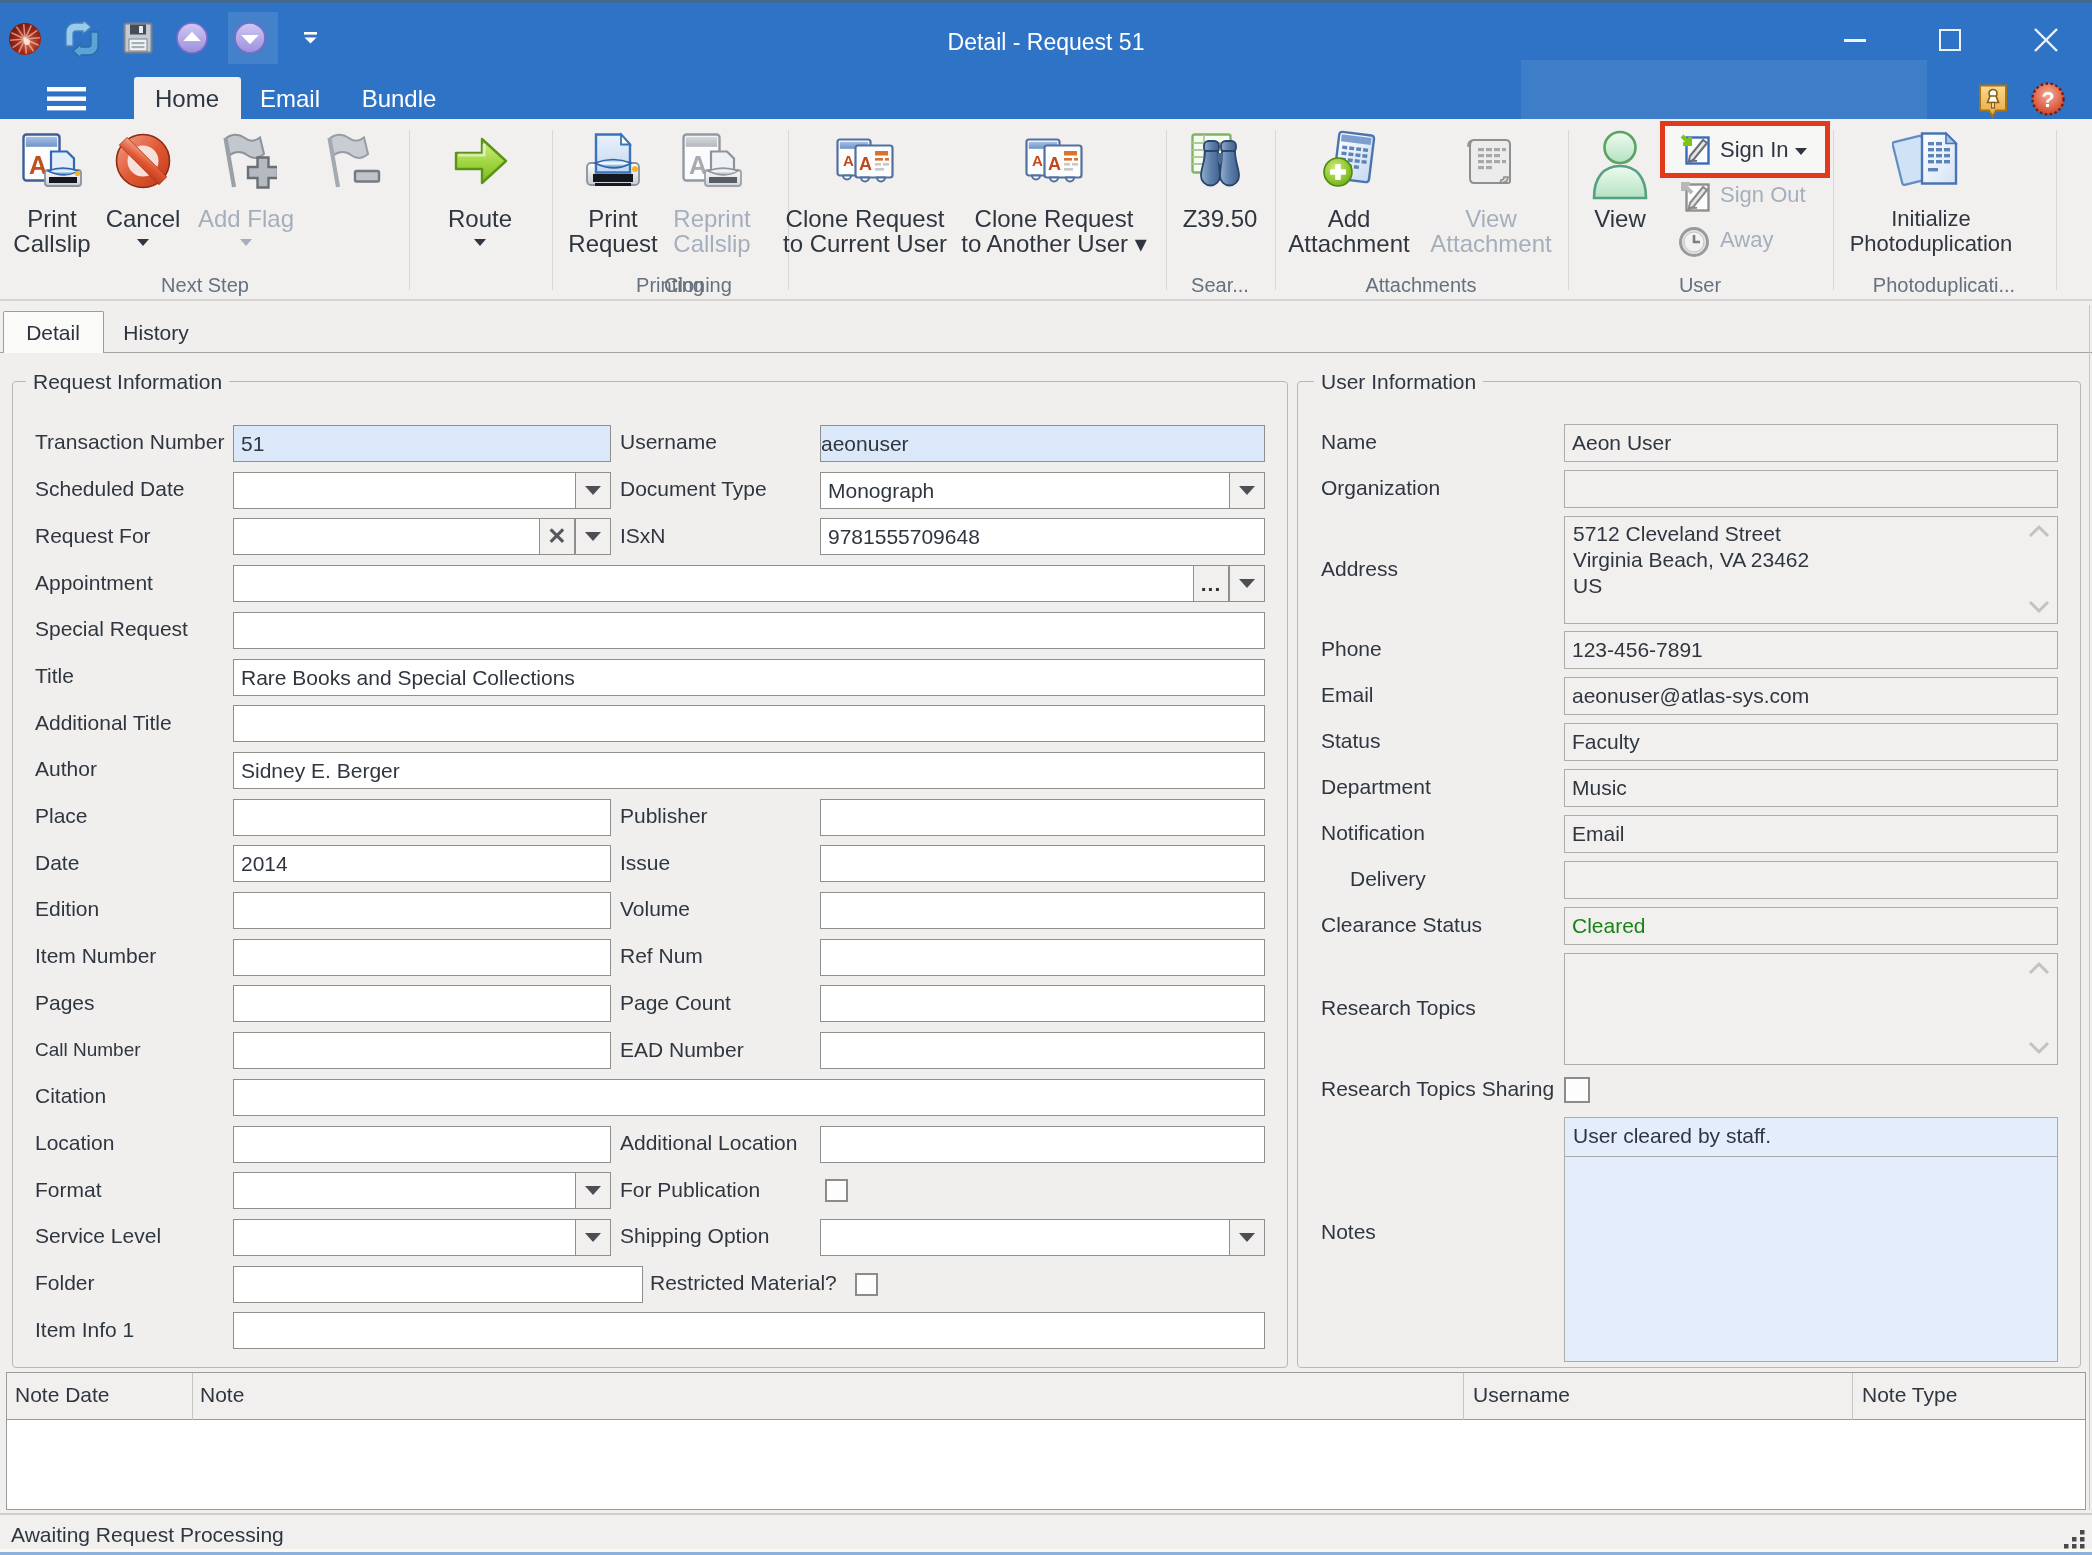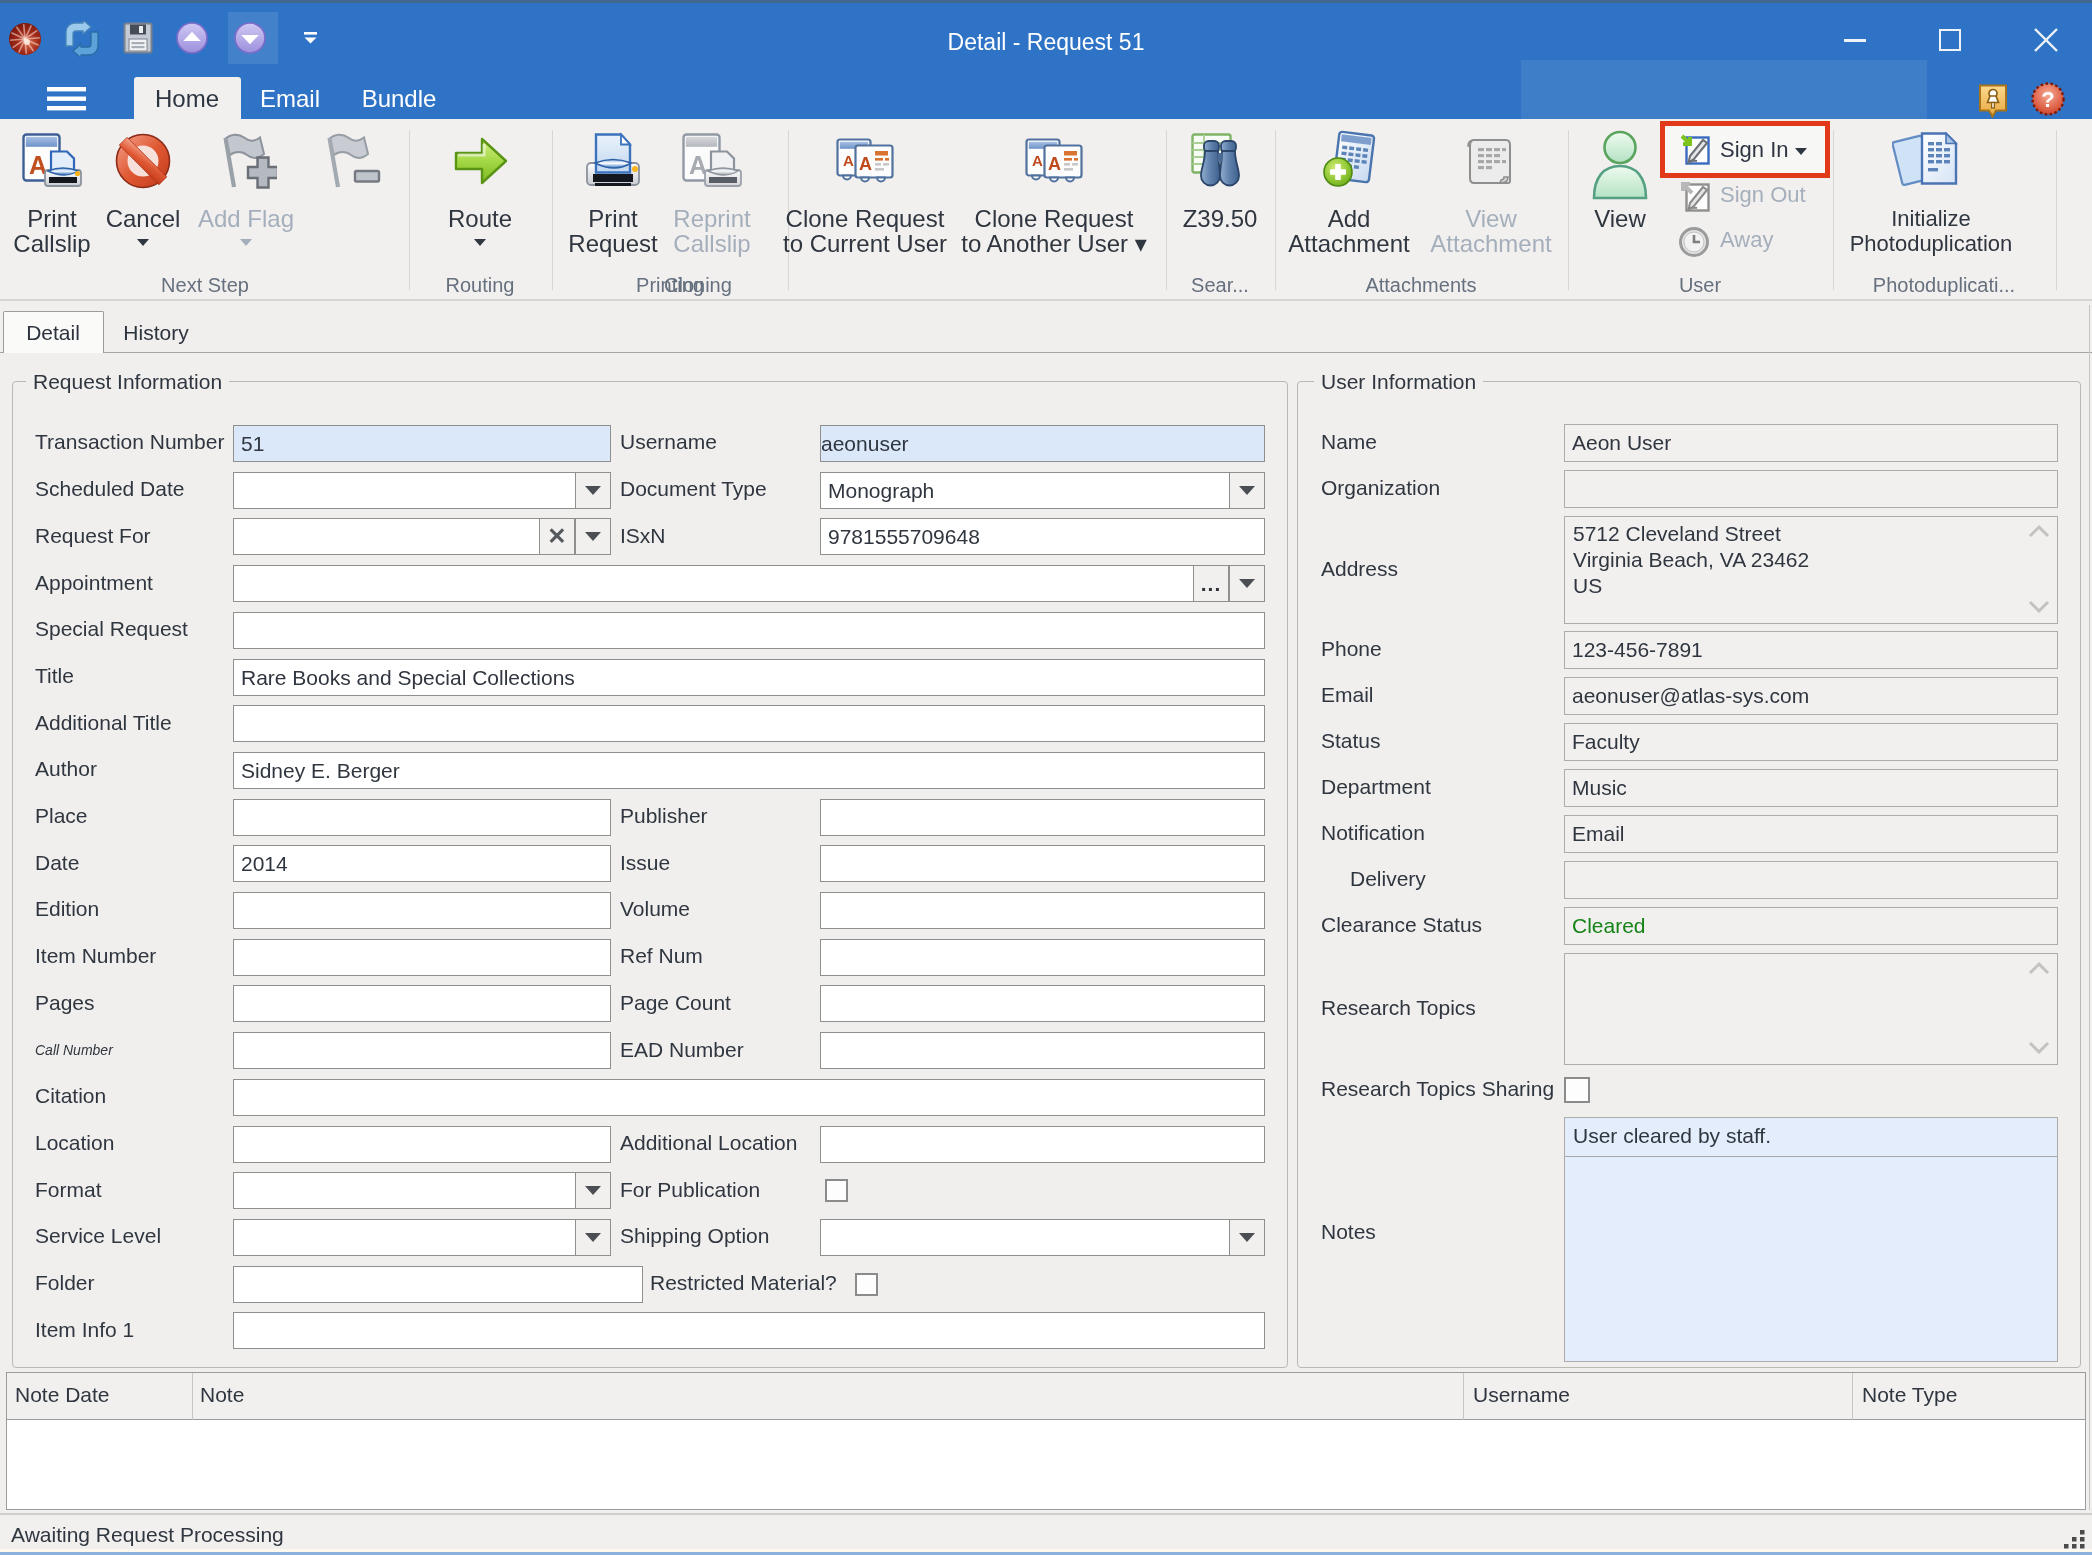--- a/index.html
+++ b/index.html
@@ -207,21 +207,20 @@
             <stop offset="0.5" stop-color="#a4d845"></stop>
             <stop offset="1" stop-color="#7ab822"></stop>
           </linearGradient>
         </defs>
 <path d="M7,23 L33,23 L33,9 L57,31 L33,53 L33,39 L7,39 Z" fill="url(#ggrn)" stroke="#5a9414" stroke-width="2.4" stroke-linejoin="round"></path>
 <path d="M9,25 L35,25 L35,14" fill="none" stroke="rgba(255,255,255,0.55)" stroke-width="3"></path>
 </svg>
     </div>
 <div style="position:absolute;left:480.0px;top:206px;width:320px;margin-left:-160px;text-align:center;font-size:24px;color:#30363f;line-height:25px;white-space:pre-line;">Route</div>
 <div style="position:absolute;left:474.0px;top:239px;width:0;height:0;border-left:6px solid transparent;border-right:6px solid transparent;border-top:7px solid #30363f;"></div>
-<div style="position:absolute;left:480.0px;top:274.0px;width:600px;margin-left:-300px;text-align:center;font-size:20px;color:#66707e;font-weight:normal;line-height:22px;white-space:pre-line;">Routing</div>
 <div style="position:absolute;left:582.0px;top:130px;">
       <svg width="62" height="62" viewBox="0 0 62 62">
 <defs>
           <linearGradient id="gpag" x1="0" y1="0" x2="0" y2="1">
             <stop offset="0" stop-color="#eaf2fb"></stop>
             <stop offset="1" stop-color="#c2d8f0"></stop>
           </linearGradient>
 <linearGradient id="grol" x1="0" y1="0" x2="0" y2="1">
             <stop offset="0" stop-color="#8fb4e0"></stop>
             <stop offset="0.45" stop-color="#ffffff"></stop>
@@ -539,21 +538,21 @@
 <div style="position:absolute;left:620px;top:895.4px;font-size:21px;color:#30363f;font-weight:normal;white-space:nowrap;line-height:28px;">Volume</div>
 <div style="position:absolute;left:820px;top:892.0px;width:445px;height:37px;background:#ffffff;border:1px solid #8f8f8d;box-sizing:border-box;font-size:21px;color:#30363f;line-height:35px;padding-left:7px;overflow:hidden;white-space:nowrap;"></div>
 <div style="position:absolute;left:35px;top:942.1px;font-size:21px;color:#30363f;font-weight:normal;white-space:nowrap;line-height:28px;">Item Number</div>
 <div style="position:absolute;left:233px;top:938.7px;width:378px;height:37px;background:#ffffff;border:1px solid #8f8f8d;box-sizing:border-box;font-size:21px;color:#30363f;line-height:35px;padding-left:7px;overflow:hidden;white-space:nowrap;"></div>
 <div style="position:absolute;left:620px;top:942.1px;font-size:21px;color:#30363f;font-weight:normal;white-space:nowrap;line-height:28px;">Ref Num</div>
 <div style="position:absolute;left:820px;top:938.7px;width:445px;height:37px;background:#ffffff;border:1px solid #8f8f8d;box-sizing:border-box;font-size:21px;color:#30363f;line-height:35px;padding-left:7px;overflow:hidden;white-space:nowrap;"></div>
 <div style="position:absolute;left:35px;top:988.8px;font-size:21px;color:#30363f;font-weight:normal;white-space:nowrap;line-height:28px;">Pages</div>
 <div style="position:absolute;left:233px;top:985.4px;width:378px;height:37px;background:#ffffff;border:1px solid #8f8f8d;box-sizing:border-box;font-size:21px;color:#30363f;line-height:35px;padding-left:7px;overflow:hidden;white-space:nowrap;"></div>
 <div style="position:absolute;left:620px;top:988.8px;font-size:21px;color:#30363f;font-weight:normal;white-space:nowrap;line-height:28px;">Page Count</div>
 <div style="position:absolute;left:820px;top:985.4px;width:445px;height:37px;background:#ffffff;border:1px solid #8f8f8d;box-sizing:border-box;font-size:21px;color:#30363f;line-height:35px;padding-left:7px;overflow:hidden;white-space:nowrap;"></div>
-<div style="position:absolute;left:35px;top:1035.5px;font-size:14px;color:#30363f;font-weight:normal;white-space:nowrap;line-height:28px;font-style:italic;">Call Number</div>
+<div style="position:absolute;left:35px;top:1035.5px;font-size:19px;color:#30363f;font-weight:normal;white-space:nowrap;line-height:28px;">Call Number</div>
 <div style="position:absolute;left:233px;top:1032.1px;width:378px;height:37px;background:#ffffff;border:1px solid #8f8f8d;box-sizing:border-box;font-size:21px;color:#30363f;line-height:35px;padding-left:7px;overflow:hidden;white-space:nowrap;"></div>
 <div style="position:absolute;left:620px;top:1035.5px;font-size:21px;color:#30363f;font-weight:normal;white-space:nowrap;line-height:28px;">EAD Number</div>
 <div style="position:absolute;left:820px;top:1032.1px;width:445px;height:37px;background:#ffffff;border:1px solid #8f8f8d;box-sizing:border-box;font-size:21px;color:#30363f;line-height:35px;padding-left:7px;overflow:hidden;white-space:nowrap;"></div>
 <div style="position:absolute;left:35px;top:1082.2px;font-size:21px;color:#30363f;font-weight:normal;white-space:nowrap;line-height:28px;">Citation</div>
 <div style="position:absolute;left:233px;top:1078.8px;width:1032px;height:37px;background:#ffffff;border:1px solid #8f8f8d;box-sizing:border-box;font-size:21px;color:#30363f;line-height:35px;padding-left:7px;overflow:hidden;white-space:nowrap;"></div>
 <div style="position:absolute;left:35px;top:1128.9px;font-size:21px;color:#30363f;font-weight:normal;white-space:nowrap;line-height:28px;">Location</div>
 <div style="position:absolute;left:233px;top:1125.5px;width:378px;height:37px;background:#ffffff;border:1px solid #8f8f8d;box-sizing:border-box;font-size:21px;color:#30363f;line-height:35px;padding-left:7px;overflow:hidden;white-space:nowrap;"></div>
 <div style="position:absolute;left:620px;top:1128.9px;font-size:21px;color:#30363f;font-weight:normal;white-space:nowrap;line-height:28px;">Additional Location</div>
 <div style="position:absolute;left:820px;top:1125.5px;width:445px;height:37px;background:#ffffff;border:1px solid #8f8f8d;box-sizing:border-box;font-size:21px;color:#30363f;line-height:35px;padding-left:7px;overflow:hidden;white-space:nowrap;"></div>
 <div style="position:absolute;left:35px;top:1175.6px;font-size:21px;color:#30363f;font-weight:normal;white-space:nowrap;line-height:28px;">Format</div>

